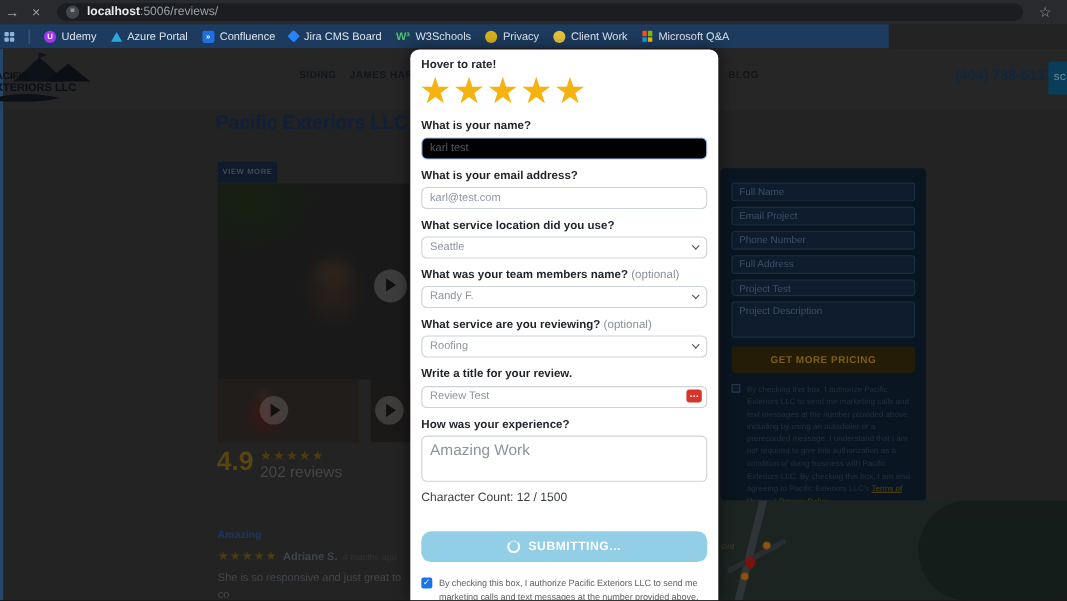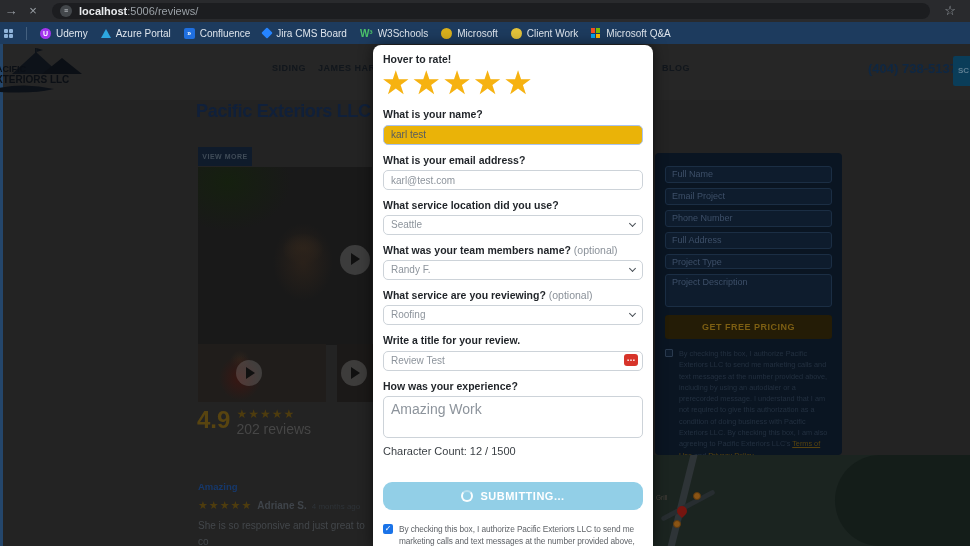--- a/index.html
+++ b/index.html
@@ -8,21 +8,21 @@
 
   
   .toolbar{position:absolute;left:0;top:0;width:970px;height:22px;background:#292a2d;display:flex;align-items:center;}
   .tb-icon{color:#9aa0a6;font-size:13px;line-height:22px;width:22px;text-align:center;}
   .omnibox{position:absolute;left:52px;top:3px;width:878px;height:16px;background:#1c1d20;border-radius:9px;display:flex;align-items:center;padding:0 8px;}
   .site-info{width:12px;height:12px;border-radius:50%;background:#43474b;color:#cfd3d8;font-size:7px;line-height:12px;text-align:center;margin-right:7px;}
   .url{font-size:11px;color:#e8eaed;white-space:nowrap;}
   .url .dim{color:#9aa0a6;}
   .tb-star{position:absolute;right:14px;top:0;color:#9aa0a6;font-size:13px;line-height:22px;}
 
-  .bookmarks{position:absolute;left:0;top:22px;width:970px;height:22px;background:#1d3b5e;display:flex;align-items:center;gap:13px;padding-left:4px;overflow:hidden;}
+  .bookmarks{position:absolute;left:0;top:22px;width:808px;height:22px;background:#1d3b5e;display:flex;align-items:center;gap:13px;padding-left:4px;overflow:hidden;}
   .bm{display:flex;align-items:center;gap:5px;}
   .bm-label{font-size:10px;color:#dde4ec;white-space:nowrap;}
   .apps-grid{width:9px;height:9px;display:grid;grid-template-columns:4px 4px;grid-gap:1px;}
   .apps-grid i{background:#8fb3d9;border-radius:1px;}
   .bm-sep{width:1px;height:13px;background:#44607f;}
   .ic-circle{width:11px;height:11px;border-radius:50%;color:#fff;font-size:7px;font-weight:bold;text-align:center;line-height:11px;}
   .ic-udemy{background:#a435f0;}
   .ic-azure{width:0;height:0;border-left:5px solid transparent;border-right:5px solid transparent;border-bottom:9px solid #2da7e0;}
   .ic-conf{width:11px;height:11px;border-radius:2px;background:#1f6fe0;color:#fff;font-size:7px;font-weight:bold;text-align:center;line-height:11px;}
   .ic-jira{width:8px;height:8px;background:#2684ff;transform:rotate(45deg);border-radius:1px;}
@@ -94,21 +94,21 @@
   .logo{position:absolute;left:-6px;top:2px;}
 
   
   .modal{position:absolute;left:373px;top:45px;width:280px;height:501px;background:#ffffff;border-radius:8px 8px 0 0;
     box-shadow:0 0 14px rgba(0,0,0,.55);padding:6px 10px 12px;z-index:10;overflow:hidden;}
   .m-rate{font-size:10.5px;font-weight:bold;color:#1f2328;margin-top:2px;}
   .m-stars{font-size:33px;color:#f6b211;line-height:1.0;letter-spacing:1px;margin:1px 0 0 -2px;}
   .m-label{font-size:10.5px;font-weight:bold;color:#1f2328;margin:9px 0 4px;}
   .m-label .opt{font-weight:normal;color:#8a9199;}
   .m-input{width:100%;height:20px;border:1px solid #cdd3d9;border-radius:5px;font-size:10px;color:#8d949c;padding:0 7px;background:#fff;outline:none;}
-  .m-input.autofill{background:#eab308;border-color:#a9c3f1;color:#555b61;}
+  .m-input.autofill{background:#000000;border-color:#a9c3f1;color:#555b61;}
   .m-selwrap{position:relative;}
   .m-select{width:100%;height:20px;border:1px solid #cdd3d9;border-radius:5px;font-size:10px;color:#8d949c;line-height:18px;padding:0 7px;background:#fff;}
   .m-chev{position:absolute;right:8px;top:6px;width:5px;height:5px;border-right:1.4px solid #495057;border-bottom:1.4px solid #495057;transform:rotate(45deg);}
   .m-titlewrap{position:relative;}
   .m-ext{position:absolute;right:5px;top:4px;width:14px;height:12px;background:#d7342a;border-radius:3px;color:#fff;
     font-size:9px;font-weight:bold;text-align:center;line-height:8px;}
   .m-textarea{width:100%;height:42px;border:1px solid #cdd3d9;border-radius:5px;font-size:14px;color:#8d949c;padding:4px 7px;resize:none;outline:none;}
   .m-charcount{font-size:11px;color:#3a3f44;margin-top:3px;}
   .m-submit{margin-top:25px;width:100%;height:28px;background:#92cfe7;border:none;border-radius:9px;display:flex;align-items:center;justify-content:center;gap:7px;cursor:default;}
   .m-spinner{width:12px;height:12px;border-radius:50%;border:2.4px solid rgba(255,255,255,.95);border-top-color:rgba(255,255,255,.35);}
@@ -155,21 +155,21 @@
     <div class="bm">
         <span class="ic-jira"></span>
         <span class="bm-label">Jira CMS Board</span>
       </div>
     <div class="bm">
         <span class="ic-w3">W³</span>
         <span class="bm-label">W3Schools</span>
       </div>
     <div class="bm">
         <span class="ic-circle ic-bc"></span>
-        <span class="bm-label">Microsoft</span>
+        <span class="bm-label">Privacy</span>
       </div>
     <div class="bm">
         <span class="ic-circle ic-cw"></span>
         <span class="bm-label">Client Work</span>
       </div>
     <div class="bm">
         <span class="ic-ms">
           <i></i>
           <i></i>
           <i></i>
@@ -231,23 +231,23 @@
         <div>She is so responsive and just great to co</div>
 
       </div>
     </div>
 
     <div class="lead">
       <div class="lead-input">Full Name</div>
       <div class="lead-input">Email Project</div>
       <div class="lead-input">Phone Number</div>
       <div class="lead-input">Full Address</div>
-      <div class="lead-input" style="height:15px;">Project Type</div>
+      <div class="lead-input" style="height:15px;">Project Test</div>
       <div class="lead-input ta">Project Description</div>
-      <div class="lead-cta">GET FREE PRICING</div>
+      <div class="lead-cta">GET MORE PRICING</div>
       <div class="lead-legal">
         <span class="lead-cb"></span>
         <div class="lead-legal-text">
           <span>By checking this box, I authorize Pacific Exteriors LLC to send me marketing calls and text messages at the number provided above, including by using an autodialer or a prerecorded message. I understand that I am not required to give this authorization as a condition of doing business with Pacific Exteriors LLC. By checking this box, I am also agreeing to Pacific Exteriors LLC's</span>
           <a href="#">Terms of Use</a>
           <span>and</span>
           <a href="#">Privacy Policy.</a>
         </div>
       </div>
     </div>

